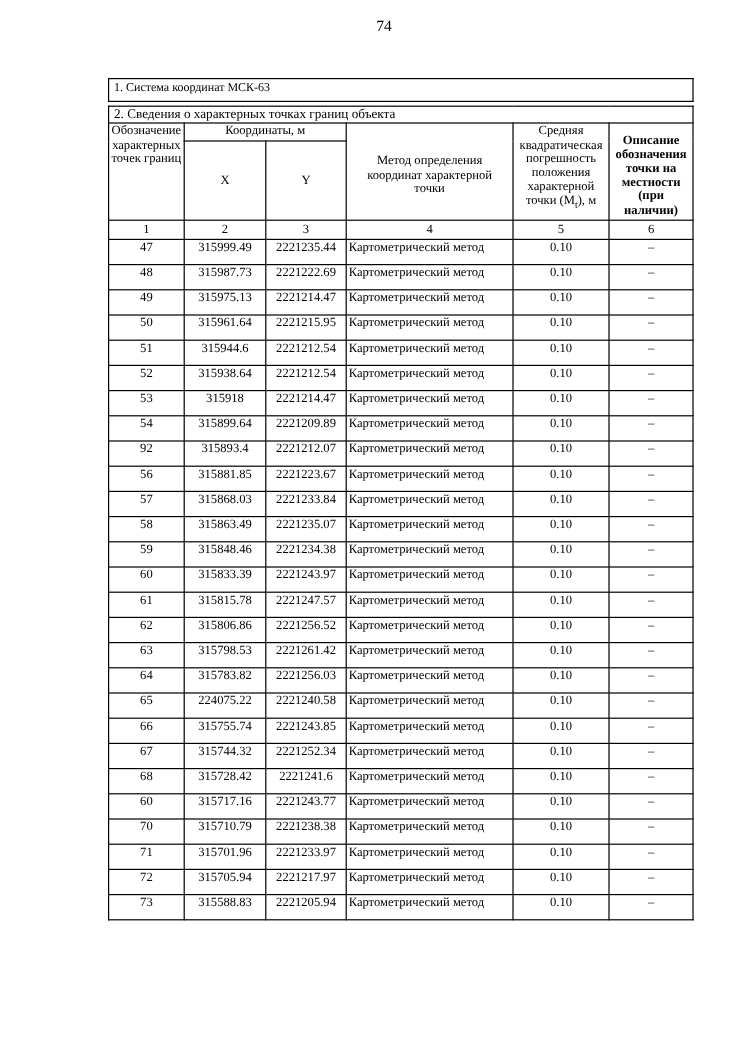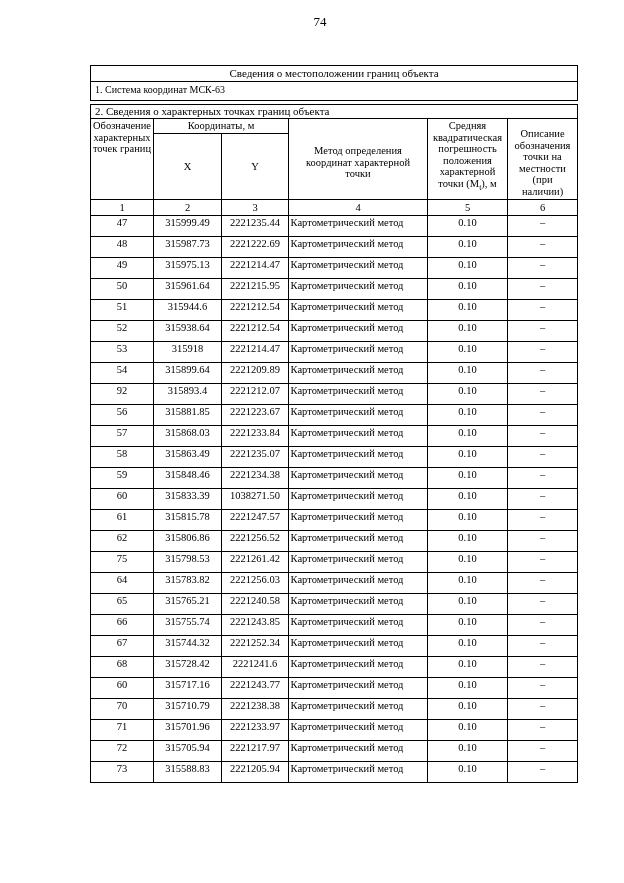--- a/index.html
+++ b/index.html
@@ -48,40 +48,37 @@
     height: 14px; text-align: left; padding-left: 4px; font-size: 11px;
     line-height: 13px;
     font-family: Liberation Serif, serif;
   }
   .t-main .hr1 td.coords-group { height: 15px; line-height: 14px; }
   .t-main .hr2 td { height: 66px; vertical-align: middle; }
   .t-main .hr3 td { height: 16px; line-height: 15px; }
   .t-main td.c1 { vertical-align: top; padding-top: 1px; }
   .t-main td.c4 { vertical-align: top; padding: 26px 6px 0 6px; }
   .t-main td.c5 { vertical-align: top; padding-top: 1px; }
-  .t-main td.c6 { vertical-align: top; padding: 9px 4px 0 4px; }
+  .t-main td.c6 { vertical-align: top; padding: 9px 4px 0 4px; font-weight: bold; }
   .t-main tbody td { height: 21px; padding-top: 1px; }
   .t-main tbody td.method-cell { padding-right: 22px; }
   sub { font-size: 8px; }
 </style>
 </head>
 <body>
 
 <div class="page-number">74</div>
 
 <div class="content">
 
   <table class="t-meta">
     <colgroup>
         <col style="width:487px">
       </colgroup>
     <tbody>
-        <tr class="title-row">
-      <td>Сведения о местоположении границ объекта</td>
-    </tr>
     <tr class="sys-row">
       <td>1. Система координат МСК-63</td>
     </tr>
   </tbody>
     </table>
 
   <table class="t-main">
     <colgroup>
       <col style="width:63px">
       <col style="width:68px">
@@ -215,21 +212,21 @@
           <td class="point-number-cell">59</td>
           <td class="x-coordinate-cell">315848.46</td>
           <td class="y-coordinate-cell">2221234.38</td>
           <td class="method-cell">Картометрический метод</td>
           <td class="error-cell">0.10</td>
           <td class="description-cell">–</td>
         </tr>
         <tr>
           <td class="point-number-cell">60</td>
           <td class="x-coordinate-cell">315833.39</td>
-          <td class="y-coordinate-cell">1038271.50</td>
+          <td class="y-coordinate-cell">2221243.97</td>
           <td class="method-cell">Картометрический метод</td>
           <td class="error-cell">0.10</td>
           <td class="description-cell">–</td>
         </tr>
         <tr>
           <td class="point-number-cell">61</td>
           <td class="x-coordinate-cell">315815.78</td>
           <td class="y-coordinate-cell">2221247.57</td>
           <td class="method-cell">Картометрический метод</td>
           <td class="error-cell">0.10</td>
@@ -237,38 +234,38 @@
         </tr>
         <tr>
           <td class="point-number-cell">62</td>
           <td class="x-coordinate-cell">315806.86</td>
           <td class="y-coordinate-cell">2221256.52</td>
           <td class="method-cell">Картометрический метод</td>
           <td class="error-cell">0.10</td>
           <td class="description-cell">–</td>
         </tr>
         <tr>
-          <td class="point-number-cell">75</td>
+          <td class="point-number-cell">63</td>
           <td class="x-coordinate-cell">315798.53</td>
           <td class="y-coordinate-cell">2221261.42</td>
           <td class="method-cell">Картометрический метод</td>
           <td class="error-cell">0.10</td>
           <td class="description-cell">–</td>
         </tr>
         <tr>
           <td class="point-number-cell">64</td>
           <td class="x-coordinate-cell">315783.82</td>
           <td class="y-coordinate-cell">2221256.03</td>
           <td class="method-cell">Картометрический метод</td>
           <td class="error-cell">0.10</td>
           <td class="description-cell">–</td>
         </tr>
         <tr>
           <td class="point-number-cell">65</td>
-          <td class="x-coordinate-cell">315765.21</td>
+          <td class="x-coordinate-cell">224075.22</td>
           <td class="y-coordinate-cell">2221240.58</td>
           <td class="method-cell">Картометрический метод</td>
           <td class="error-cell">0.10</td>
           <td class="description-cell">–</td>
         </tr>
         <tr>
           <td class="point-number-cell">66</td>
           <td class="x-coordinate-cell">315755.74</td>
           <td class="y-coordinate-cell">2221243.85</td>
           <td class="method-cell">Картометрический метод</td>

